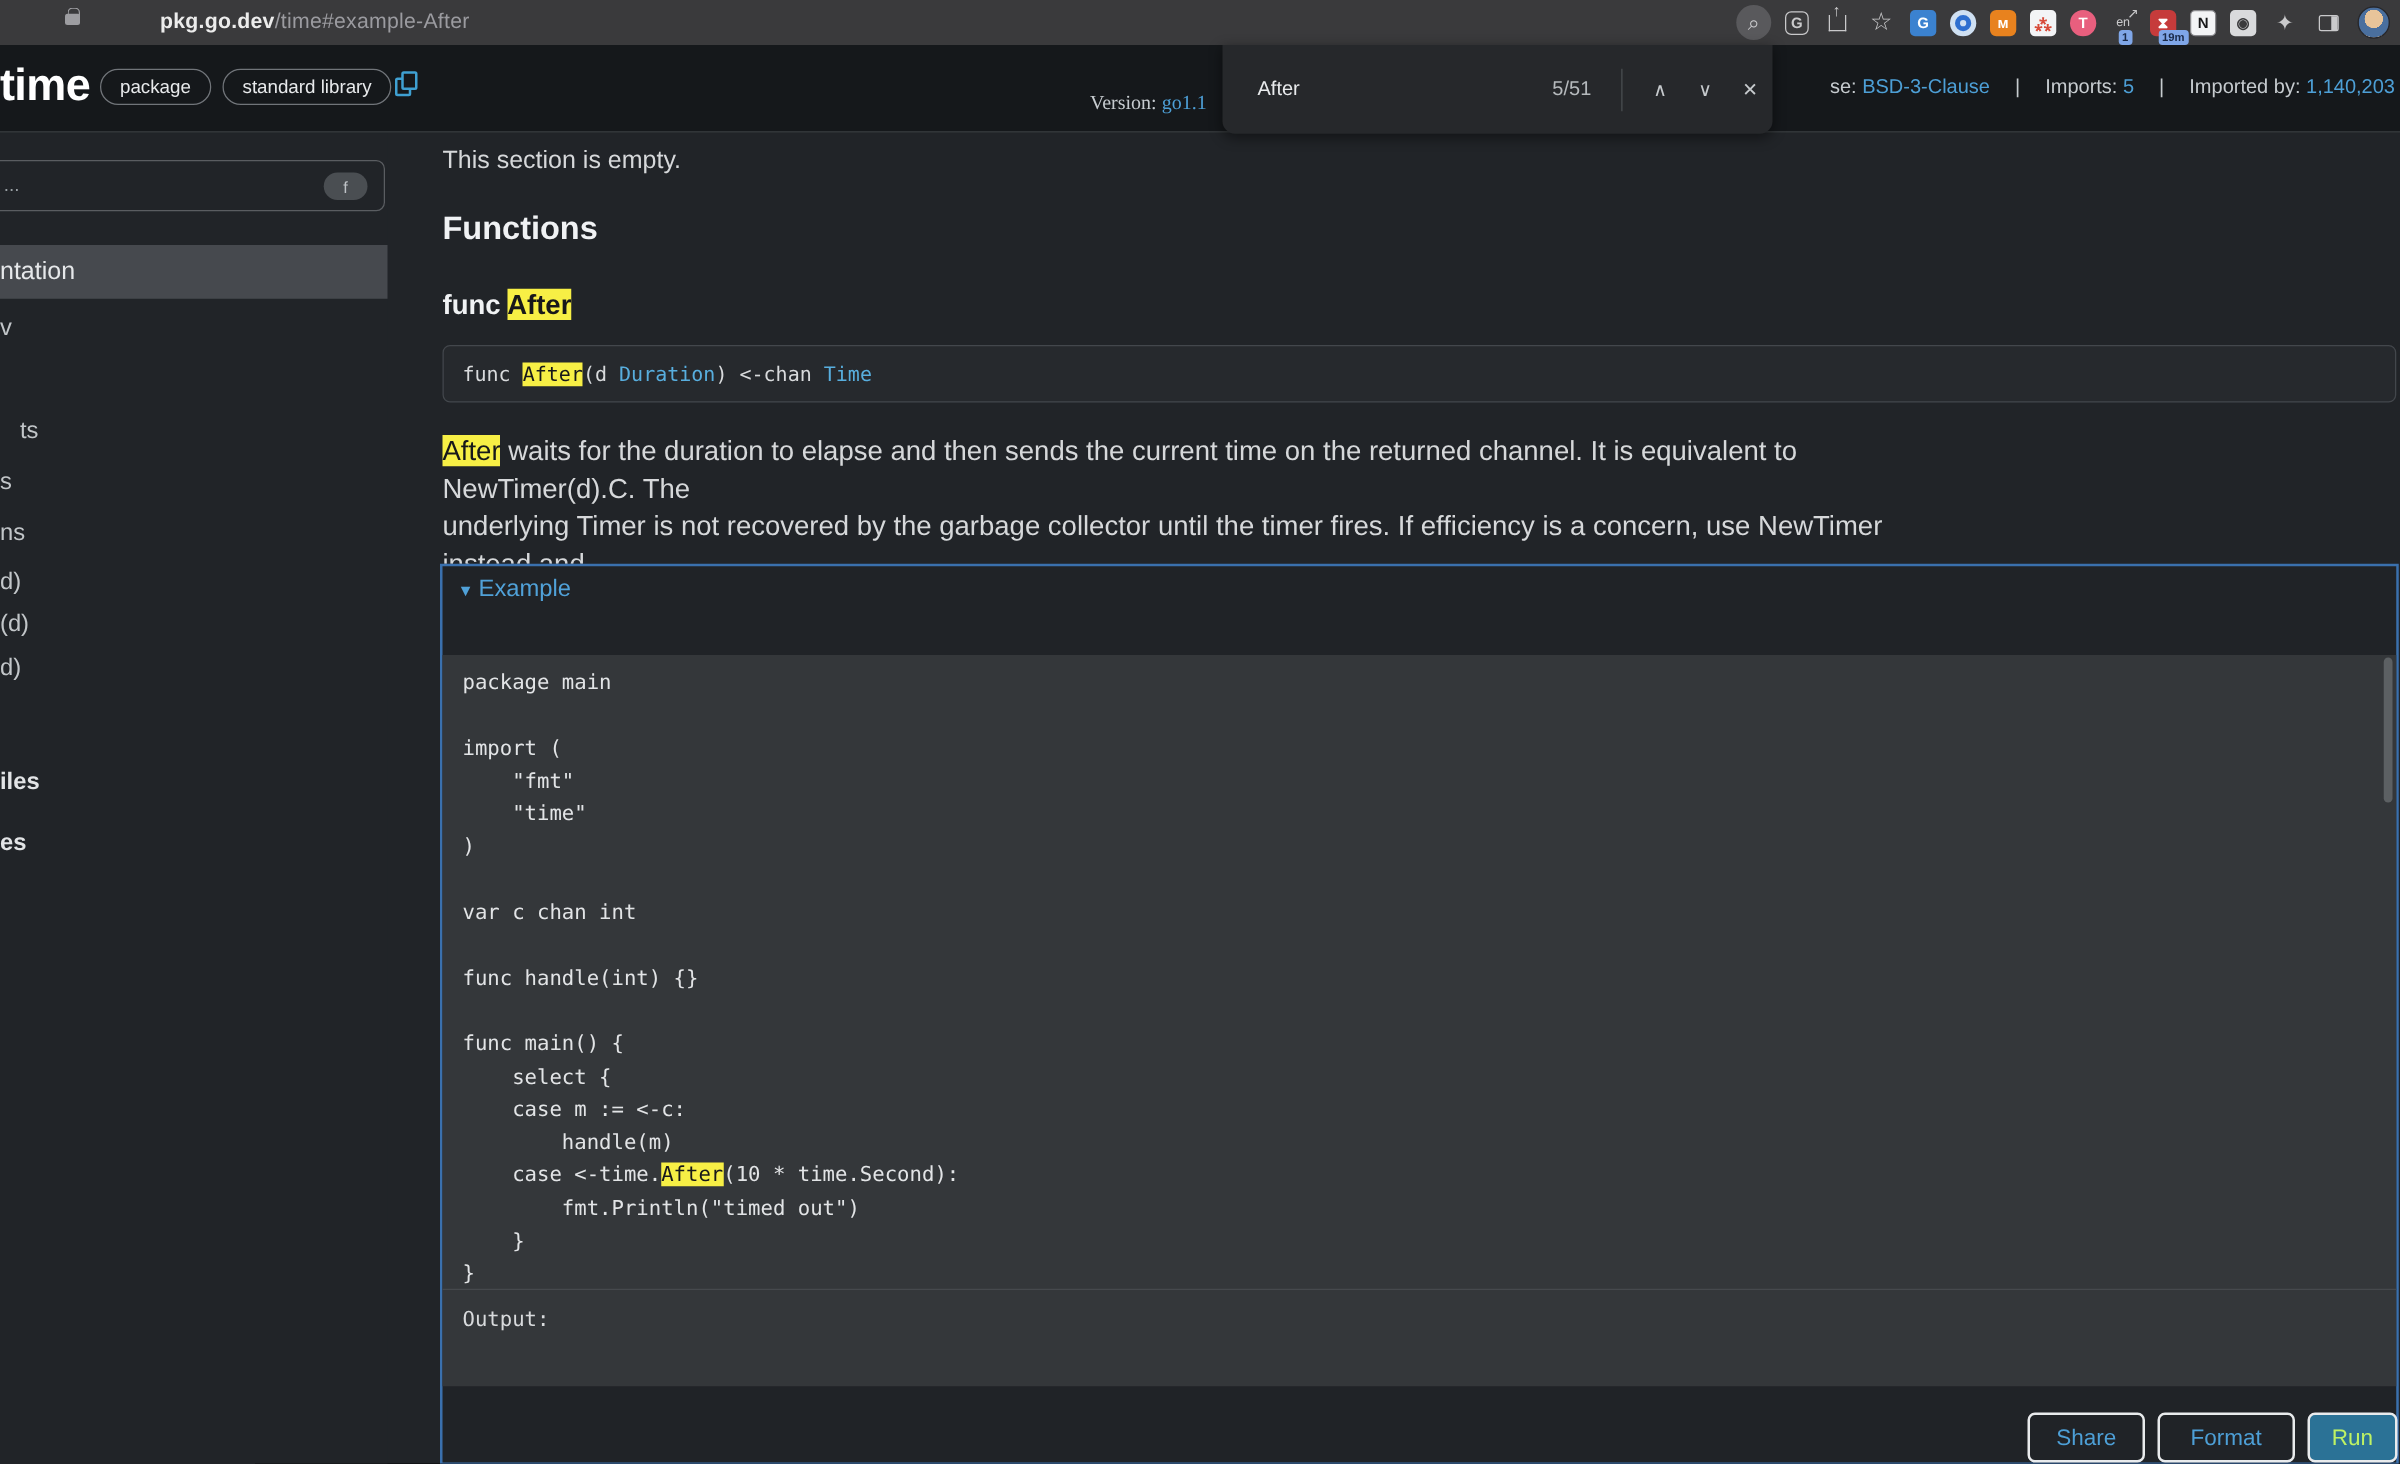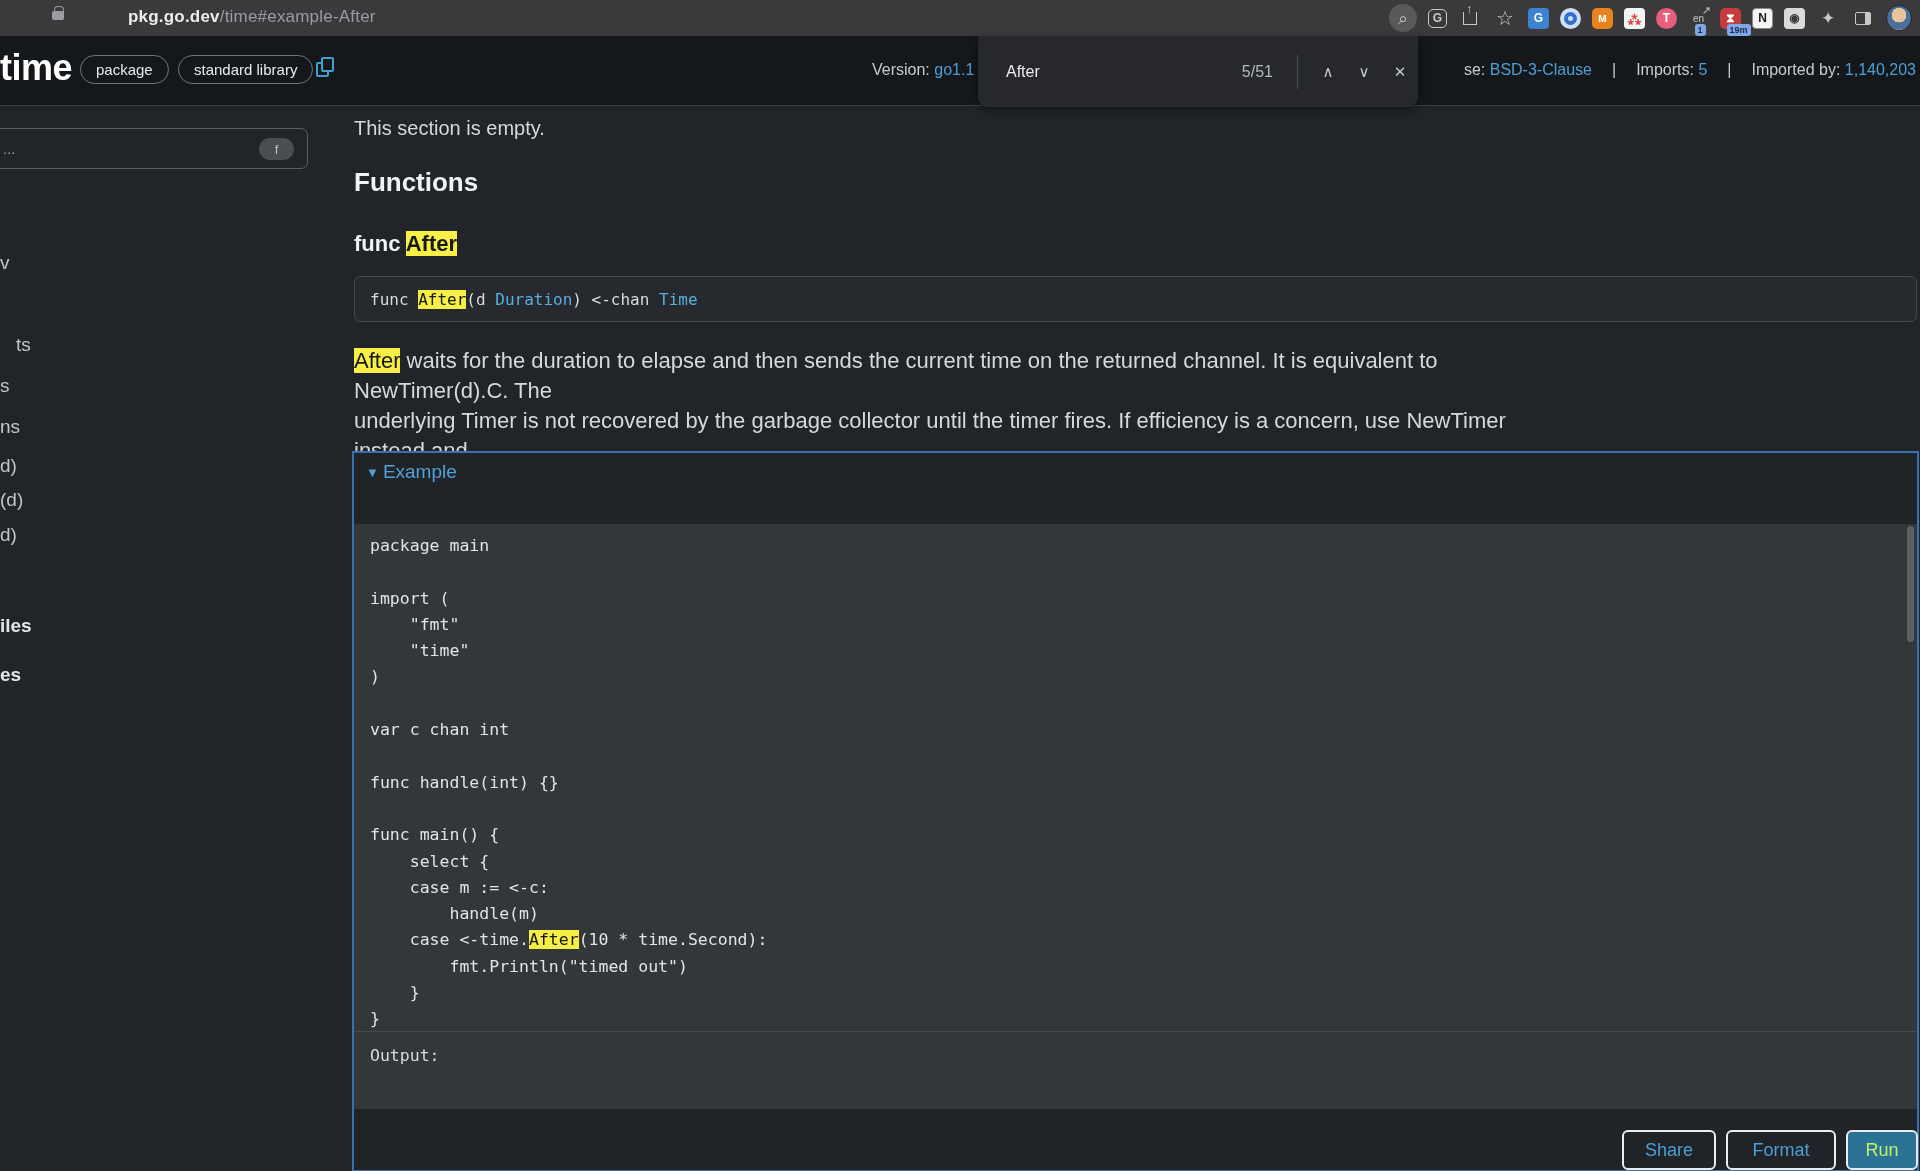--- a/index.html
+++ b/index.html
@@ -34,21 +34,21 @@
     background:radial-gradient(circle at 50% 38%, #e8c49a 0 38%, #4a6f9e 39% 75%, #dfe3e8 76%); border:1px solid #26262a;}
   
   .siteheader{ position:absolute; left:0; top:36px; width:1920px; height:70px;
     background:#15181b; border-bottom:1px solid #3b3f43; }
   .pkg-title{ position:absolute; left:0px; top:11px; font-size:36px; font-weight:700; color:#fff; letter-spacing:-.5px;}
   .pill{ position:absolute; top:19px; height:29px; border:1px solid #71757a; border-radius:15px;
     color:#e8eaec; font-size:15px; display:flex; align-items:center; padding:0 15px; background:transparent;}
   .copyicon{ position:absolute; left:316px; top:21px; width:20px; height:22px;}
   .copyicon .sq{ position:absolute; width:13px; height:15px; border:2px solid #3fa0d2; border-radius:2px; background:#15181b;}
   .copyicon .sq.b{ left:0; top:5px;} .copyicon .sq.a{ left:5px; top:0;}
-  .version{ position:absolute; left:872px; top:25px; font-size:16px; color:#c6cbcf; white-space:nowrap;}
+  .version{ position:absolute; left:872px; top:38px; font-size:16px; color:#c6cbcf; white-space:nowrap;font-family:Liberation Serif, serif;}
   a.bluelink, .bluelink{ color:#4d9fd6; text-decoration:none; cursor:pointer;}
   .hmeta{ position:absolute; right:4px; top:25px; font-size:16px; color:#c6cbcf; display:flex; gap:20px; white-space:nowrap;}
   
   .findbar{ position:absolute; left:978px; top:0px; width:440px; height:71px; z-index:9;
     background:#26282b; border-radius:0 0 10px 10px; box-shadow:0 3px 10px rgba(0,0,0,.45);
     display:flex; align-items:center;}
   .findquery{ margin-left:28px; font-size:16px; color:#e8eaec; flex:0 0 auto;}
   .findcount{ margin-left:auto; font-size:16px; color:#b5b9bc;}
   .findsep{ width:1px; height:34px; background:#4a4e52; margin:0 12px 0 24px;}
   .findbtn{ width:36px; height:36px; display:flex; align-items:center; justify-content:center;
@@ -158,20 +158,23 @@
       <div class="findbtn">∨</div>
       <div class="findbtn">✕</div>
     </div>
   </div>
 
   <div class="sidebar">
     <div class="sbsearch">
       <span class="frag">...</span>
       <span class="kbd-f">f</span>
     </div>
+    <div class="sbactive">
+      <span>ntation</span>
+    </div>
     <div id="sbitems">
         <div class="sbitem" style="top: 145px;">v</div>
         <div class="sbitem" style="top: 227px; margin-left: 16px;">ts</div>
         <div class="sbitem" style="top: 268px;">s</div>
         <div class="sbitem" style="top: 309px;">ns</div>
         <div class="sbitem" style="top: 348px;">d)</div>
         <div class="sbitem" style="top: 382px;">(d)</div>
         <div class="sbitem" style="top: 417px;">d)</div>
         <div class="sbitem sect" style="top: 508px;">iles</div>
         <div class="sbitem sect" style="top: 557px;">es</div>

